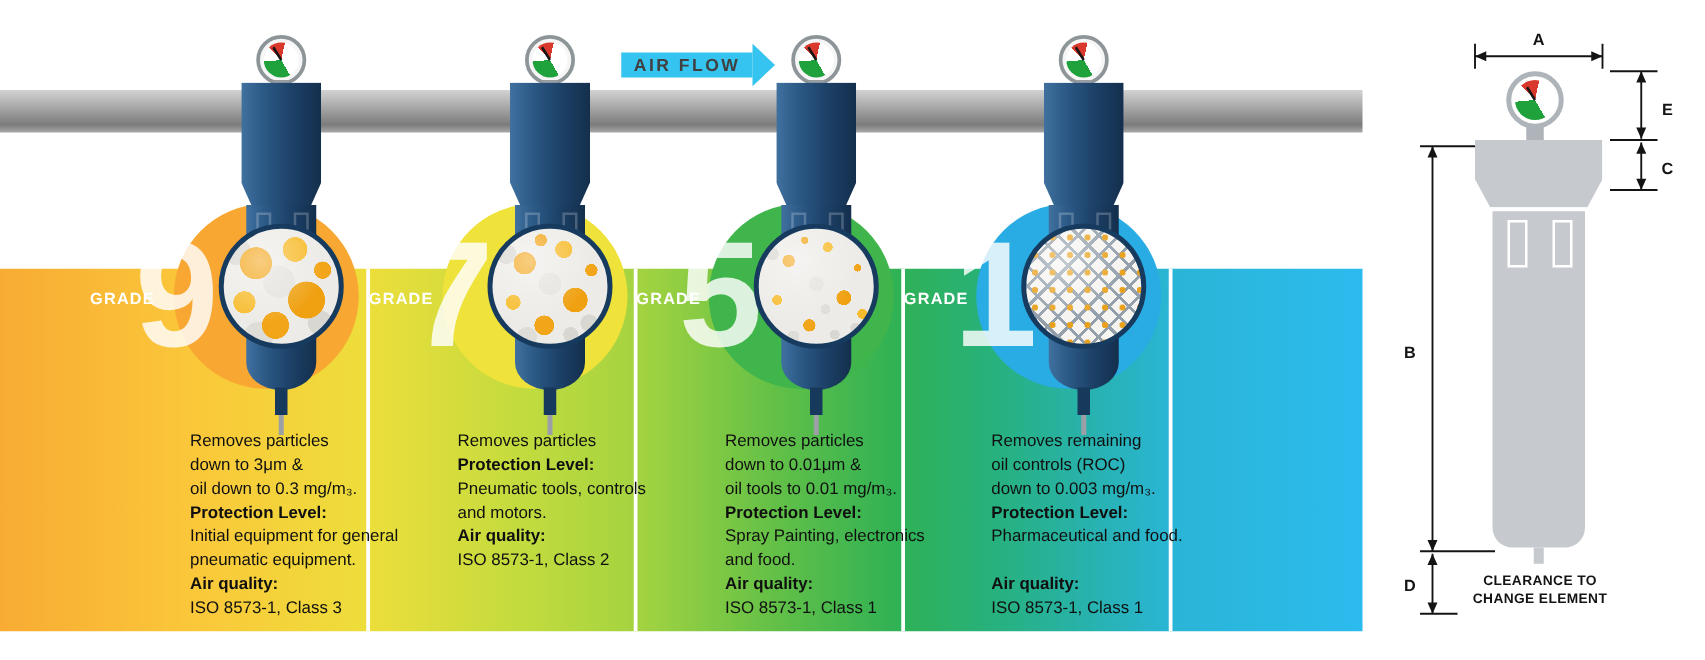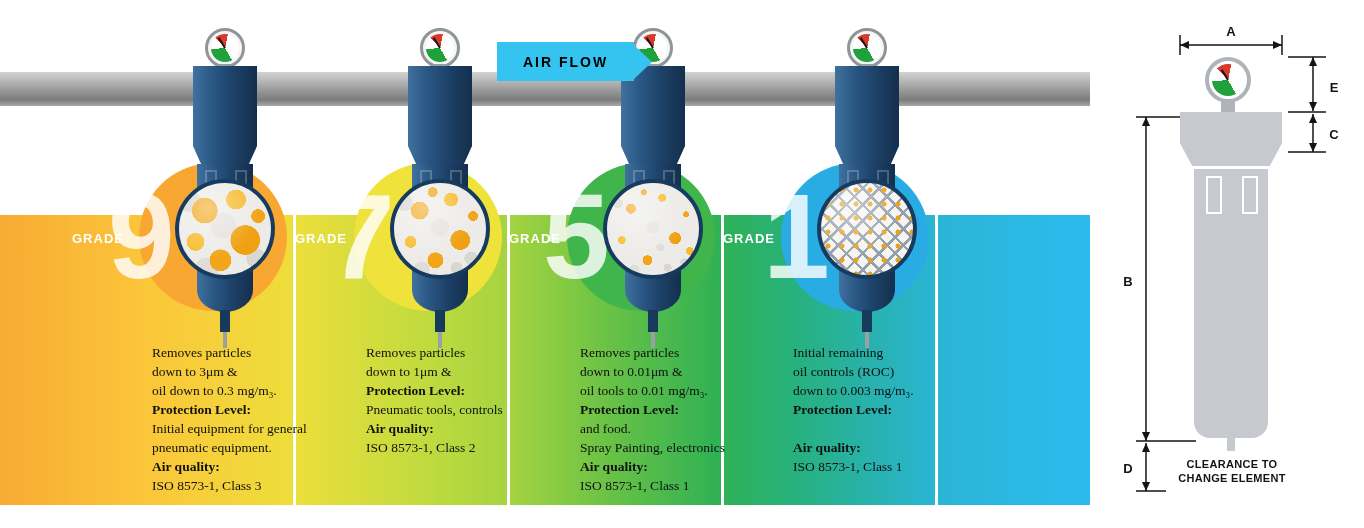--- a/index.html
+++ b/index.html
@@ -19,21 +19,21 @@
 
   .blob{position:absolute;width:148px;height:148px;border-radius:50%;z-index:0;}
   .blob.b9{background:#F8A832;}.blob.b7{background:#EFE23A;}.blob.b5{background:#3FB54B;}.blob.b1{background:#29ACE3;}
 
   .grade-label{position:absolute;top:231px;z-index:2;color:#fff;font-weight:bold;font-size:13px;letter-spacing:1px;}
   .grade-number{position:absolute;top:176px;z-index:2;color:rgba(255,255,255,.82);
                 font-size:120px;line-height:1;font-weight:bold;}
 
   
   .desc{position:absolute;top:343px;width:200px;z-index:2;color:#101010;font-size:13.5px;line-height:19px;}
-  .desc .ln{min-height:19px;font-family:Liberation Serif, serif;}
+  .desc .ln{min-height:19px;}
   .desc .ln.bold{font-weight:bold;}
 
   
   .filter{position:absolute;top:28px;width:70px;height:330px;z-index:2;}
   .gauge{position:absolute;top:0;left:calc(50% - 20px);width:40px;height:40px;border-radius:50%;
          background:#f6f6f6;border:3px solid #8E9599;box-sizing:border-box;}
   .gface{position:absolute;inset:3px;border-radius:50%;
          background:conic-gradient(from 150deg,#1FA23C 0 115deg,#ffffff 115deg 165deg,#D8392C 165deg 222deg,#ffffff 222deg 360deg);}
   .needle{position:absolute;left:calc(50% - 1px);bottom:50%;width:2px;height:12px;background:#161616;
           transform-origin:bottom center;transform:rotate(-32deg);}
@@ -94,22 +94,22 @@
     radial-gradient(circle 4px at 66% 92%,#D9D7D2 97%,transparent),
     radial-gradient(circle 4px at 58% 70%,#DFDDD8 97%,transparent);}
   .p-mesh{background-color:#F5F4F1;background-repeat:repeat;
     background-image:
       radial-gradient(circle 2.6px at 7px 7px,#E9A11B 96%,transparent),
       repeating-linear-gradient(45deg,transparent 0 9px,#93A0AC 9px 11.5px),
       repeating-linear-gradient(135deg,transparent 0 9px,#93A0AC 9px 11.5px);
     background-size:14px 14px,auto,auto;}
 
   
-  .airflow{position:absolute;left:497px;top:42px;height:39px;z-index:3;background:#35C3F0;color:#000000;
-           display:flex;align-items:center;padding:0 26px;font-size:14px;font-weight:bold;letter-spacing:2px;}
+  .airflow{position:absolute;left:497px;top:42px;height:20px;z-index:3;background:#35C3F0;color:#404040;
+           display:flex;align-items:center;padding:0 10px;font-size:14px;font-weight:bold;letter-spacing:2px;}
   .airflow::after{content:"";position:absolute;left:100%;top:50%;transform:translateY(-50%);
            border-top:17px solid transparent;border-bottom:17px solid transparent;border-left:18px solid #35C3F0;}
 
   
   .rd-gauge{position:absolute;left:1205px;top:57px;width:46px;height:46px;border-radius:50%;
             background:#fff;border:4px solid #AEB4B9;box-sizing:border-box;z-index:1;}
   .rd-neck{position:absolute;left:1221px;top:100px;width:14px;height:12px;background:#AEB4B9;z-index:1;}
   .rd-head{position:absolute;left:1180px;top:112px;width:102px;height:54px;background:#C6CACE;z-index:1;
            clip-path:polygon(0 0,100% 0,100% 58%,88% 100%,12% 100%,0 58%);}
   .rd-body{position:absolute;left:1194px;top:169px;width:74px;height:269px;background:#C6CACE;z-index:1;
@@ -218,41 +218,42 @@
     <div class="ln">down to 3μm &amp;</div>
     <div class="ln">oil down to 0.3 mg/m₃.</div>
     <div class="ln bold">Protection Level:</div>
     <div class="ln">Initial equipment for general</div>
     <div class="ln">pneumatic equipment.</div>
     <div class="ln bold">Air quality:</div>
     <div class="ln">ISO 8573-1, Class 3</div>
   </div>
   <div class="desc" style="left:366px">
     <div class="ln">Removes particles</div>
-    <div class="ln">down to 1μm &amp;</div>
     <div class="ln bold">Protection Level:</div>
     <div class="ln">Pneumatic tools, controls</div>
+    <div class="ln">and motors.</div>
     <div class="ln bold">Air quality:</div>
     <div class="ln">ISO 8573-1, Class 2</div>
   </div>
   <div class="desc" style="left:580px">
     <div class="ln">Removes particles</div>
     <div class="ln">down to 0.01μm &amp;</div>
     <div class="ln">oil tools to 0.01 mg/m₃.</div>
     <div class="ln bold">Protection Level:</div>
+    <div class="ln">Spray Painting, electronics</div>
     <div class="ln">and food.</div>
-    <div class="ln">Spray Painting, electronics</div>
     <div class="ln bold">Air quality:</div>
     <div class="ln">ISO 8573-1, Class 1</div>
   </div>
   <div class="desc" style="left:793px">
-    <div class="ln">Initial remaining</div>
+    <div class="ln">Removes remaining</div>
     <div class="ln">oil controls (ROC)</div>
     <div class="ln">down to 0.003 mg/m₃.</div>
     <div class="ln bold">Protection Level:</div>
+    <div class="ln">Pharmaceutical and food.</div>
     <div class="ln"></div>
     <div class="ln bold">Air quality:</div>
     <div class="ln">ISO 8573-1, Class 1</div>
   </div>
 
   <div class="rd-gauge">
       <div class="gface"></div>
       <div class="needle"></div>
     </div>
   <div class="rd-neck"></div>

